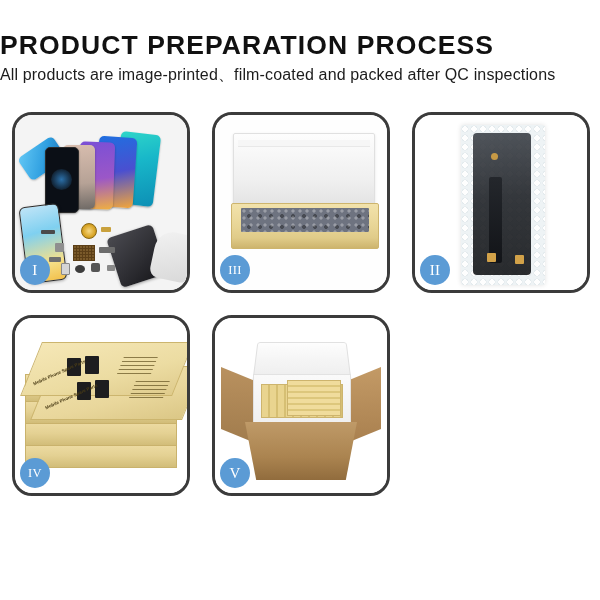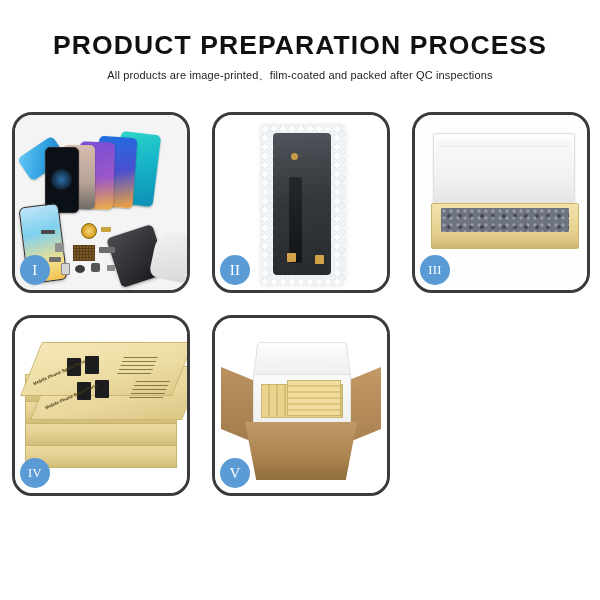--- a/index.html
+++ b/index.html
@@ -12,35 +12,34 @@
     background: #ffffff;
     font-family: "Liberation Sans", sans-serif;
     overflow: hidden;
     position: relative;
   }
 
   
   .header {
     width: 600px;
     padding-top: 30px;
-    text-align: center;
   }
   .title {
     font-family: "Liberation Sans", sans-serif;
     font-size: 26.5px;
     font-weight: 700;
     letter-spacing: 1.1px;
     color: #111111;
     line-height: 30px;
     white-space: nowrap;
   }
   .subtitle {
     margin-top: 7px;
     font-family: "Liberation Sans", sans-serif;
-    font-size: 11px;
+    font-size: 16px;
     font-weight: 400;
     letter-spacing: 0.15px;
     color: #1c1c1c;
     line-height: 16px;
     white-space: nowrap;
   }
 
   
   .grid {
     position: absolute;
@@ -354,42 +353,42 @@
       <div class="mpart m7"></div>
       <div class="mpart m8"></div>
       <div class="mpart m9"></div>
       <div class="hand"></div>
     </div>
     <div class="badge">I</div>
   </div>
 
   <div class="panel">
     <div class="panel-inner">
+      <div class="p3-bg"></div>
+      <div class="foam-lid"></div>
+      <div class="kraft-tray">
+        <div class="tray-fill"></div>
+        <div class="tray-lip"></div>
+      </div>
+    </div>
+    <div class="badge wide">III</div>
+  </div>
+
+  <div class="panel">
+    <div class="panel-inner">
       <div class="p2-bg"></div>
       <div class="bubble-pack">
         <div class="screen-in"></div>
         <div class="flex-cable"></div>
         <div class="gold-tab g1"></div>
         <div class="gold-tab g2"></div>
         <div class="gold-tab g3"></div>
       </div>
     </div>
     <div class="badge">II</div>
-  </div>
-
-  <div class="panel">
-    <div class="panel-inner">
-      <div class="p3-bg"></div>
-      <div class="foam-lid"></div>
-      <div class="kraft-tray">
-        <div class="tray-fill"></div>
-        <div class="tray-lip"></div>
-      </div>
-    </div>
-    <div class="badge wide">III</div>
   </div>
 
   <div class="panel">
     <div class="panel-inner">
       <div class="p4-bg"></div>
       <div class="stack">
         <div class="sbox s1"></div>
         <div class="sbox s2"></div>
         <div class="sbox s3"></div>
         <div class="sbox s4"></div>

